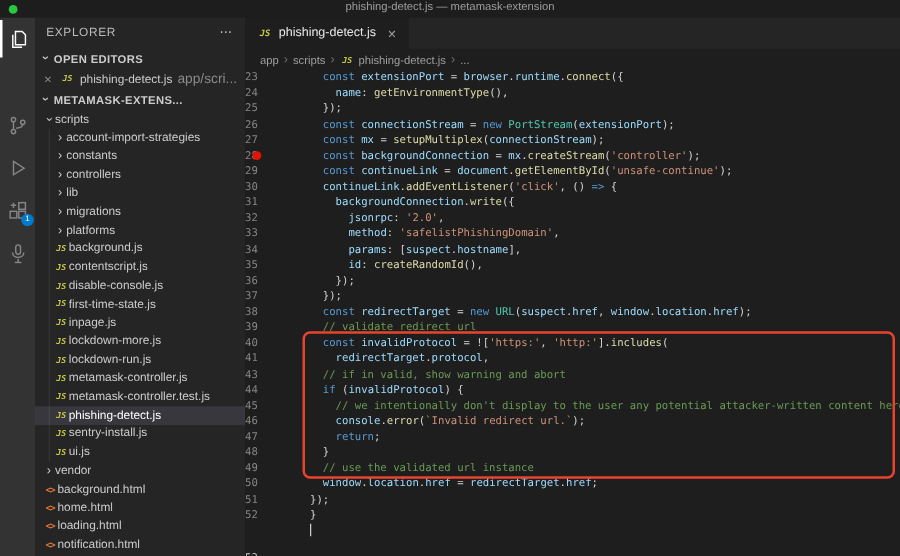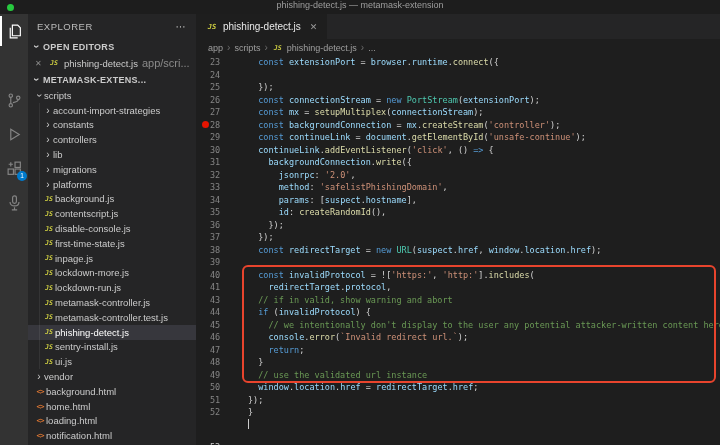--- a/index.html
+++ b/index.html
@@ -65,21 +65,21 @@
   .tab .ficon.js { font-size:7px; }
   .tab-close { color:#9a9a9a; font-size:9px; margin-left:4px; }
   .breadcrumb { height:17px; display:flex; align-items:center; gap:4px;
                 padding-left:12px; font-size:9px; color:#9f9f9f; flex:none; }
   .bc-item { display:inline-flex; align-items:center; gap:3px; cursor:pointer; }
   .bc-sep { color:#6d6d6d; font-size:10px; }
 
   .code-wrap { position:relative; flex:1; overflow:hidden;
                font-family:"DejaVu Sans Mono", monospace; font-size:8.5px; }
   .code-line { display:flex; height:12.5px; line-height:12.5px; white-space:pre; }
-  .gutter { width:38px; flex:none; text-align:center; color:#858585; position:relative; }
+  .gutter { width:38px; flex:none; text-align:left; color:#858585; position:relative; }
   .gutter.active { color:#c6c6c6;margin-top:22px; }
   .bp { position:absolute; left:6px; top:2.8px; width:7px; height:7px; border-radius:50%;
         background:var(--breakpoint,#e51400); }
   .line-text { margin-left:14px; }
   .cursor { display:inline-block; width:1px; height:10px; background:#cccccc;
             vertical-align:-1px; }
   .tok-k{color:#569cd6} .tok-v{color:#9cdcfe} .tok-f{color:#dcdcaa}
   .tok-s{color:#ce9178} .tok-c{color:#6a9955} .tok-p{color:#d4d4d4} .tok-t{color:#4ec9b0}
 
   .annotation { position:absolute; left:46px; right:4px; border:2px solid var(--annotation,#e8442d);
@@ -293,36 +293,36 @@
           <span>phishing-detect.js</span>
         </span>
         <span class="bc-sep">›</span>
         <span class="bc-item">
           <span>...</span>
         </span>
       </div>
     <div class="code-wrap">
       <div>
           <div class="code-line"><span class="gutter">23</span><span class="line-text"><span class="tok-k">  const </span><span class="tok-v">extensionPort </span><span class="tok-p">= </span><span class="tok-v">browser</span><span class="tok-p">.</span><span class="tok-v">runtime</span><span class="tok-p">.</span><span class="tok-f">connect</span><span class="tok-p">({</span></span></div>
-          <div class="code-line"><span class="gutter">24</span></div>
+          <div class="code-line"><span class="gutter">24</span><span class="line-text"><span class="tok-p">    </span><span class="tok-v">name</span><span class="tok-p">: </span><span class="tok-f">getEnvironmentType</span><span class="tok-p">(),</span></span></div>
           <div class="code-line"><span class="gutter">25</span><span class="line-text"><span class="tok-p">  });</span></span></div>
           <div class="code-line"><span class="gutter">26</span><span class="line-text"><span class="tok-k">  const </span><span class="tok-v">connectionStream </span><span class="tok-p">= </span><span class="tok-k">new </span><span class="tok-t">PortStream</span><span class="tok-p">(</span><span class="tok-v">extensionPort</span><span class="tok-p">);</span></span></div>
           <div class="code-line"><span class="gutter">27</span><span class="line-text"><span class="tok-k">  const </span><span class="tok-v">mx </span><span class="tok-p">= </span><span class="tok-f">setupMultiplex</span><span class="tok-p">(</span><span class="tok-v">connectionStream</span><span class="tok-p">);</span></span></div>
           <div class="code-line"><span class="gutter">28<span class="bp"></span></span><span class="line-text"><span class="tok-k">  const </span><span class="tok-v">backgroundConnection </span><span class="tok-p">= </span><span class="tok-v">mx</span><span class="tok-p">.</span><span class="tok-f">createStream</span><span class="tok-p">(</span><span class="tok-s">'controller'</span><span class="tok-p">);</span></span></div>
           <div class="code-line"><span class="gutter">29</span><span class="line-text"><span class="tok-k">  const </span><span class="tok-v">continueLink </span><span class="tok-p">= </span><span class="tok-v">document</span><span class="tok-p">.</span><span class="tok-f">getElementById</span><span class="tok-p">(</span><span class="tok-s">'unsafe-continue'</span><span class="tok-p">);</span></span></div>
           <div class="code-line"><span class="gutter">30</span><span class="line-text"><span class="tok-p">  </span><span class="tok-v">continueLink</span><span class="tok-p">.</span><span class="tok-f">addEventListener</span><span class="tok-p">(</span><span class="tok-s">'click'</span><span class="tok-p">, () </span><span class="tok-k">=&gt;</span><span class="tok-p"> {</span></span></div>
           <div class="code-line"><span class="gutter">31</span><span class="line-text"><span class="tok-p">    </span><span class="tok-v">backgroundConnection</span><span class="tok-p">.</span><span class="tok-f">write</span><span class="tok-p">({</span></span></div>
           <div class="code-line"><span class="gutter">32</span><span class="line-text"><span class="tok-p">      </span><span class="tok-v">jsonrpc</span><span class="tok-p">: </span><span class="tok-s">'2.0'</span><span class="tok-p">,</span></span></div>
           <div class="code-line"><span class="gutter">33</span><span class="line-text"><span class="tok-p">      </span><span class="tok-v">method</span><span class="tok-p">: </span><span class="tok-s">'safelistPhishingDomain'</span><span class="tok-p">,</span></span></div>
           <div class="code-line"><span class="gutter">34</span><span class="line-text"><span class="tok-p">      </span><span class="tok-v">params</span><span class="tok-p">: [</span><span class="tok-v">suspect</span><span class="tok-p">.</span><span class="tok-v">hostname</span><span class="tok-p">],</span></span></div>
           <div class="code-line"><span class="gutter">35</span><span class="line-text"><span class="tok-p">      </span><span class="tok-v">id</span><span class="tok-p">: </span><span class="tok-f">createRandomId</span><span class="tok-p">(),</span></span></div>
           <div class="code-line"><span class="gutter">36</span><span class="line-text"><span class="tok-p">    });</span></span></div>
           <div class="code-line"><span class="gutter">37</span><span class="line-text"><span class="tok-p">  });</span></span></div>
           <div class="code-line"><span class="gutter">38</span><span class="line-text"><span class="tok-k">  const </span><span class="tok-v">redirectTarget </span><span class="tok-p">= </span><span class="tok-k">new </span><span class="tok-t">URL</span><span class="tok-p">(</span><span class="tok-v">suspect</span><span class="tok-p">.</span><span class="tok-v">href</span><span class="tok-p">, </span><span class="tok-v">window</span><span class="tok-p">.</span><span class="tok-v">location</span><span class="tok-p">.</span><span class="tok-v">href</span><span class="tok-p">);</span></span></div>
-          <div class="code-line"><span class="gutter">39</span></div>
+          <div class="code-line"><span class="gutter">39</span><span class="line-text"><span class="tok-c">  // validate redirect url</span></span></div>
           <div class="code-line"><span class="gutter">40</span><span class="line-text"><span class="tok-k">  const </span><span class="tok-v">invalidProtocol </span><span class="tok-p">= ![</span><span class="tok-s">'https:'</span><span class="tok-p">, </span><span class="tok-s">'http:'</span><span class="tok-p">].</span><span class="tok-f">includes</span><span class="tok-p">(</span></span></div>
           <div class="code-line"><span class="gutter">41</span><span class="line-text"><span class="tok-p">    </span><span class="tok-v">redirectTarget</span><span class="tok-p">.</span><span class="tok-v">protocol</span><span class="tok-p">,</span></span></div>
           <div class="code-line"><span class="gutter">43</span><span class="line-text"><span class="tok-c">  // if in valid, show warning and abort</span></span></div>
           <div class="code-line"><span class="gutter">44</span><span class="line-text"><span class="tok-p">  </span><span class="tok-k">if</span><span class="tok-p"> (</span><span class="tok-v">invalidProtocol</span><span class="tok-p">) {</span></span></div>
           <div class="code-line"><span class="gutter">45</span><span class="line-text"><span class="tok-c">    // we intentionally don't display to the user any potential attacker-written content here</span></span></div>
           <div class="code-line"><span class="gutter">46</span><span class="line-text"><span class="tok-p">    </span><span class="tok-v">console</span><span class="tok-p">.</span><span class="tok-f">error</span><span class="tok-p">(</span><span class="tok-s">`Invalid redirect url.`</span><span class="tok-p">);</span></span></div>
           <div class="code-line"><span class="gutter">47</span><span class="line-text"><span class="tok-p">    </span><span class="tok-k">return</span><span class="tok-p">;</span></span></div>
           <div class="code-line"><span class="gutter">48</span><span class="line-text"><span class="tok-p">  }</span></span></div>
           <div class="code-line"><span class="gutter">49</span><span class="line-text"><span class="tok-c">  // use the validated url instance</span></span></div>
           <div class="code-line"><span class="gutter">50</span><span class="line-text"><span class="tok-p">  </span><span class="tok-v">window</span><span class="tok-p">.</span><span class="tok-v">location</span><span class="tok-p">.</span><span class="tok-v">href</span><span class="tok-p"> = </span><span class="tok-v">redirectTarget</span><span class="tok-p">.</span><span class="tok-v">href</span><span class="tok-p">;</span></span></div>

